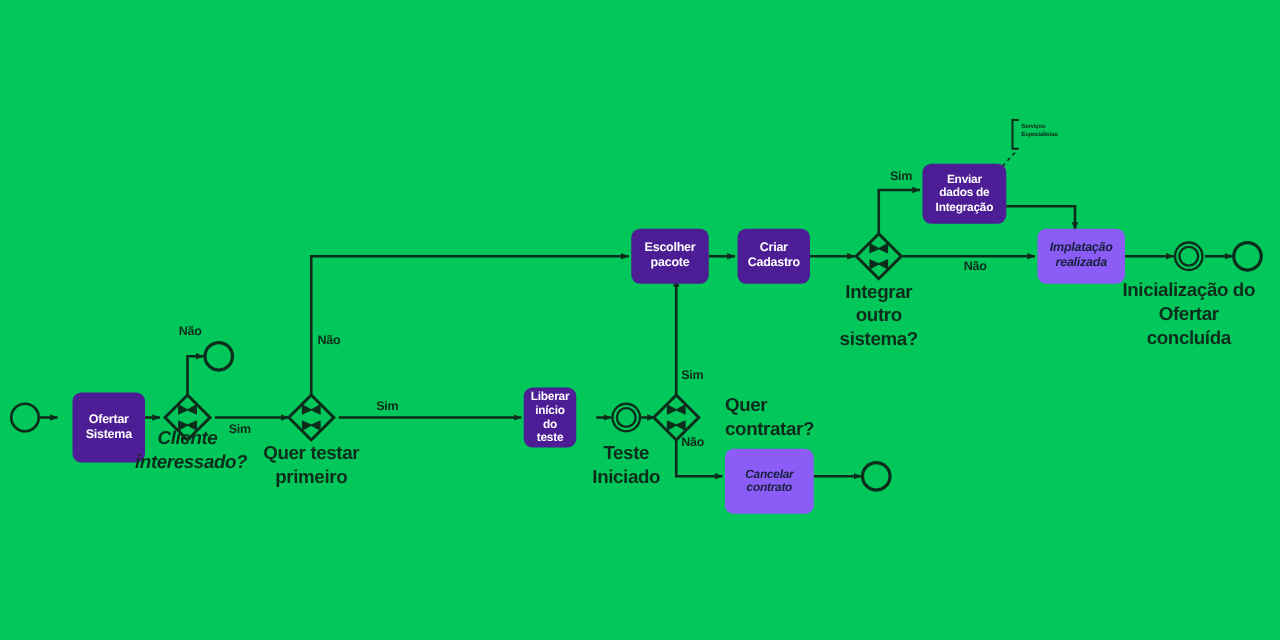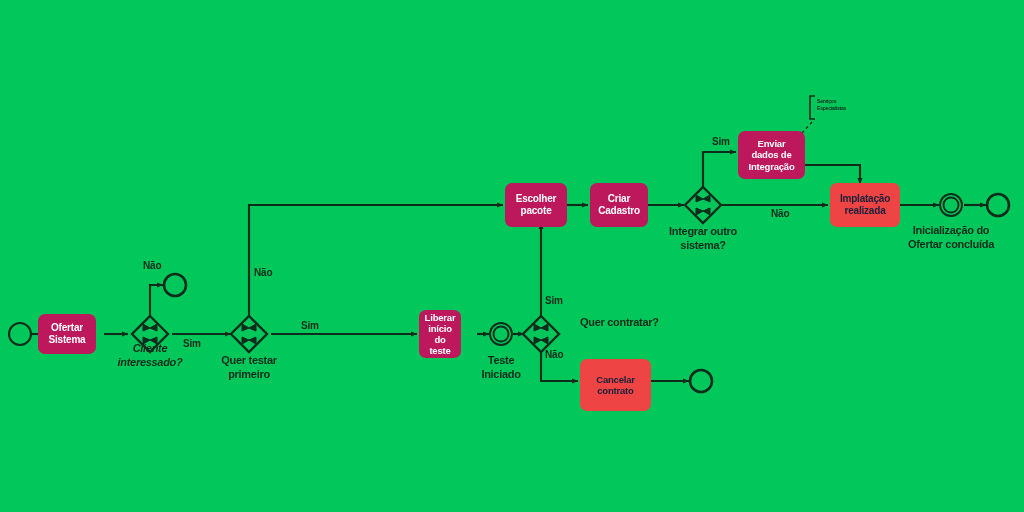--- a/index.html
+++ b/index.html
@@ -36,40 +36,41 @@
     align-items: center;
     justify-content: center;
     text-align: center;
     line-height: 1.18;
     font-weight: bold;
     letter-spacing: -0.2px;
     padding: 2px 4px;
     white-space: pre-line;
   }
   .task-dark {
-    background: #be185d;
+    background: #4c1d95;
     color: #ffffff;
   }
   .task-light {
-    background: #ef4444;
+    background: #8b5cf6;
     color: #16213c;
+    font-style: italic;
   }
   .edge-label {
     position: absolute;
     color: #0d2d1c;
     font-weight: bold;
     font-size: 10px;
     letter-spacing: -0.2px;
     white-space: nowrap;
   }
   .node-label {
     position: absolute;
     color: #0d2d1c;
     font-weight: bold;
-    font-size: 11px;
+    font-size: 15px;
     line-height: 1.25;
     letter-spacing: -0.3px;
     text-align: center;
     white-space: pre-line;
   }
   .annotation-text {
     position: absolute;
     color: #0d2d1c;
     font-weight: bold;
     font-size: 5px;
@@ -162,21 +163,21 @@
       <path d="M703,187 L721,205 L703,223 L685,205 z" fill="none" stroke="#0d2d1c" stroke-width="2.4"></path>
       <path d="M703,199 L696,202 L696,195 z M703,199 L710,202 L710,195 z M703,211 L696,208 L696,215 z M703,211 L710,208 L710,215 z" fill="#0d2d1c" stroke="#0d2d1c" stroke-width="1"></path>
     </g>
 
     <g>
       <path d="M815,96 L810,96 L810,119 L815,119" fill="none" stroke="#0d2d1c" stroke-width="1.6"></path>
     </g>
     <path d="M812,122 L792,144" fill="none" stroke="#0d2d1c" stroke-width="1.3" stroke-dasharray="3,3"></path>
   </svg>
 
-  <div class="task-box task-dark" style="left:38px; top:314px; width:58px; height:40px; font-size:10px;">Ofertar
+  <div class="task-box task-dark" style="left:58px; top:314px; width:58px; height:56px; font-size:10px;">Ofertar
 Sistema</div>
 
   <div class="task-box task-dark" style="left:419px; top:310px; width:42px; height:48px; font-size:9.5px;">Liberar
 início do
 teste</div>
 
   <div class="task-box task-dark" style="left:505px; top:183px; width:62px; height:44px; font-size:10px;">Escolher
 pacote</div>
 
   <div class="task-box task-dark" style="left:590px; top:183px; width:58px; height:44px; font-size:10px;">Criar

